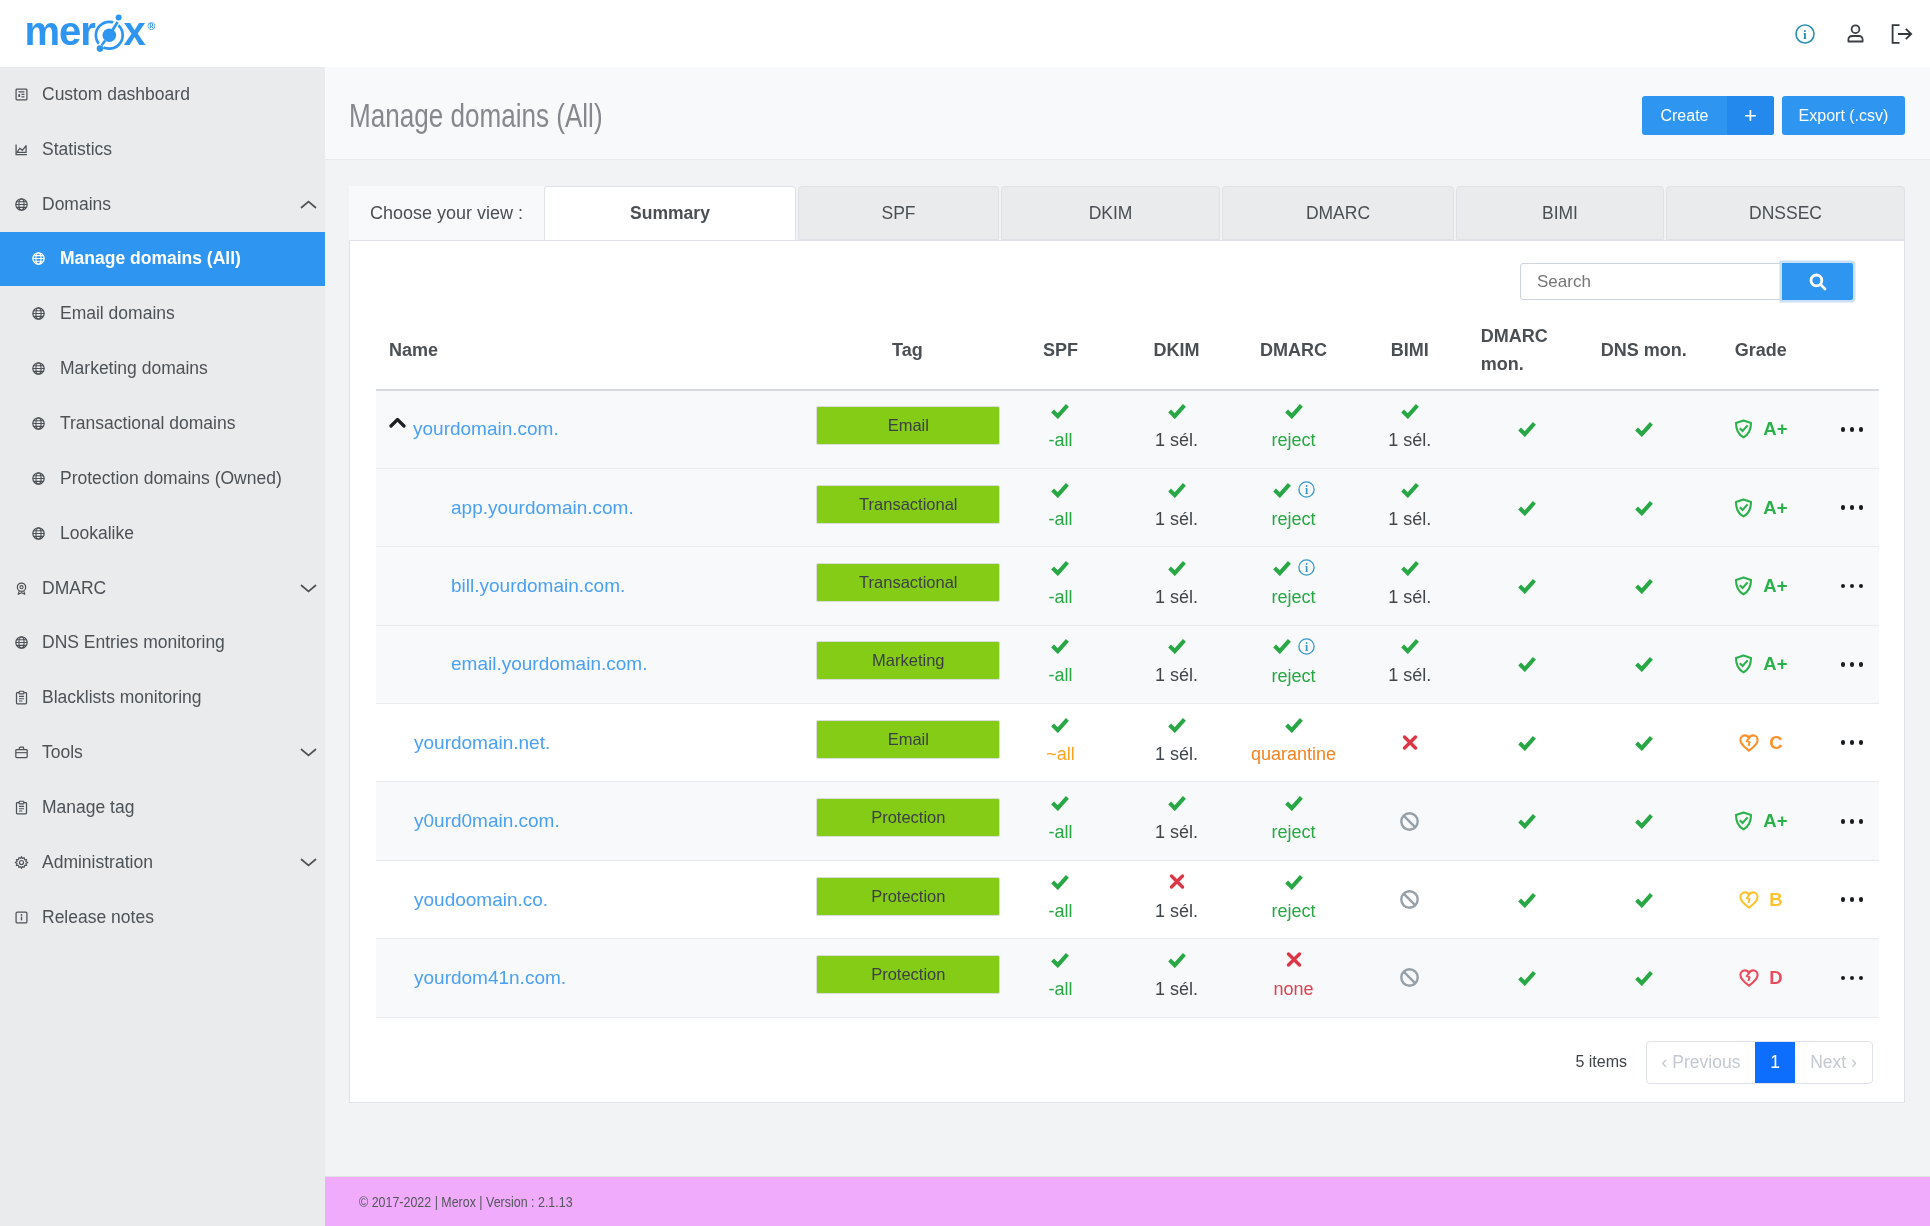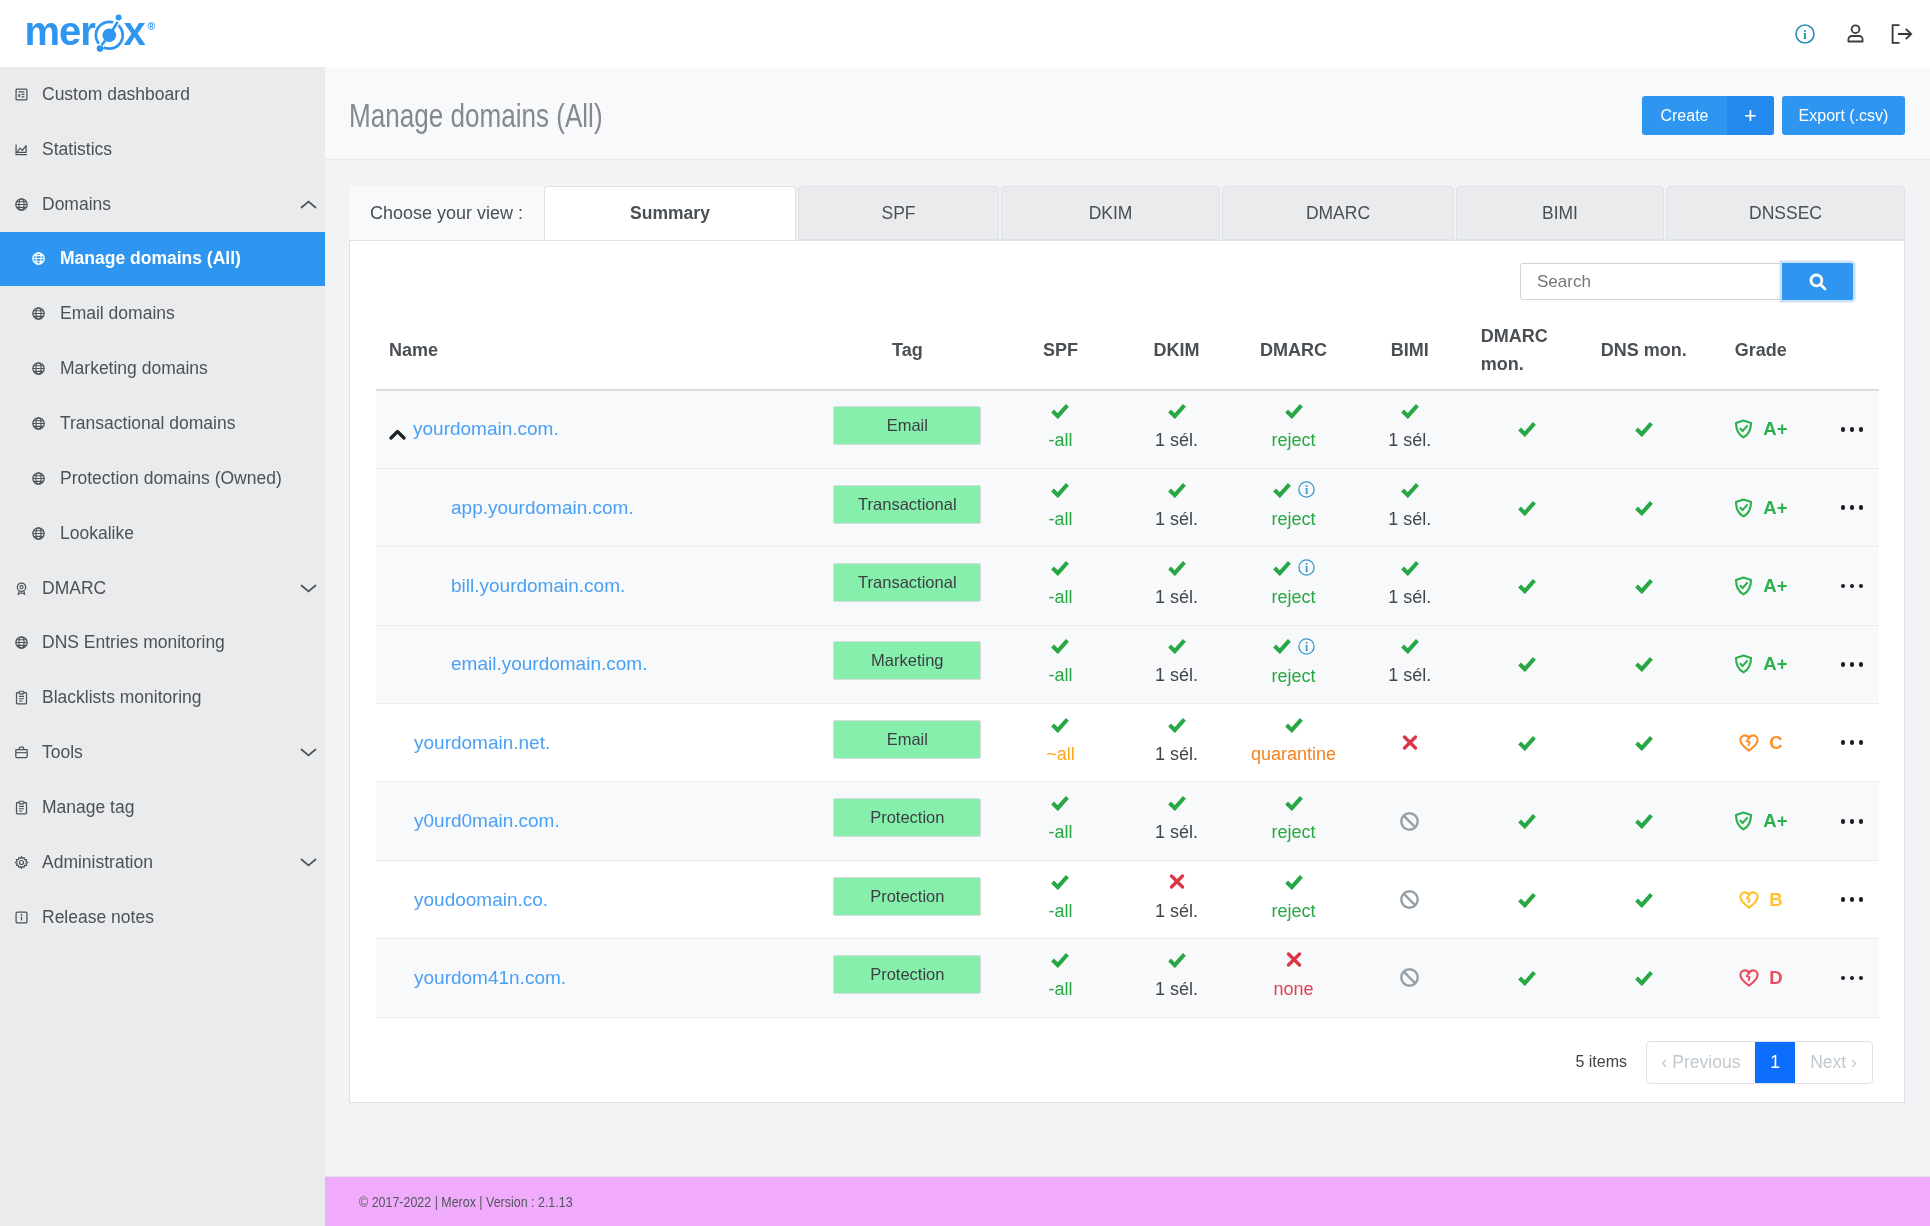--- a/index.html
+++ b/index.html
@@ -52,26 +52,26 @@
 th { height:79px; font-size:18px; color:#4a4f54; border-bottom:2px solid #d8dbde; font-weight:bold; vertical-align:middle; }
 td { height:78.4px; border-bottom:1px solid #e9ecef; vertical-align:middle; padding:0; }
 tr.g { background:#f8f9fa; }
 tr.w { background:#fff; }
 col.c1n { width:440px; } col.c2t { width:182px; } col.c3 { width:124px; } col.c4 { width:108px; }
 col.c5 { width:126px; } col.c6 { width:106px; } col.c7 { width:128px; } col.c8 { width:106px; }
 col.c9 { width:128px; } col.c10 { width:54px; }
 th.hname { text-align:left; padding-left:13px; }
 th.hdm { text-align:left; padding-left:18px; line-height:28px; font-weight:bold; }
 .cname { text-align:left; }
-.nwrap { display:flex; align-items:flex-end; padding-left:13px; }
+.nwrap { display:flex; align-items:flex-start; padding-left:13px; }
 .nwrap.ind { padding-left:75px; }
 .nwrap.sm { padding-left:38px; }
 .nwrap a { color:#4aa0f4; font-size:19px; text-decoration:none; }
 .chv { margin-right:7px; }
-.tag { display:block; width:148px; height:39px; margin:0 auto; position:relative; top:-3.5px; background:#86efac; border:1px solid #d9dcdf; border-radius:2px; font-size:16.5px; color:#3c4044; text-align:center; line-height:37px; }
+.tag { display:block; width:184px; height:39px; margin:0 auto; position:relative; top:-3.5px; background:#84cc16; border:1px solid #d9dcdf; border-radius:2px; font-size:16.5px; color:#3c4044; text-align:center; line-height:37px; }
 .c2 { display:flex; flex-direction:column; align-items:center; position:relative; top:-3px; }
 .c2 .ck { margin-bottom:13px; }
 .c2 span { font-size:18px; line-height:17px; }
 .c2 .cki { display:flex; align-items:center; margin-bottom:13px; }
 .c2 .cki .ck { margin-bottom:0; }
 .c2 .cki .ii { margin-left:6px; }
 .c1 { display:flex; align-items:center; justify-content:center; }
 .gr { display:flex; align-items:center; justify-content:center; }
 .gr b { font-size:18.5px; margin-left:10px; }
 .dots { display:flex; justify-content:center; align-items:center; gap:4.2px; }

